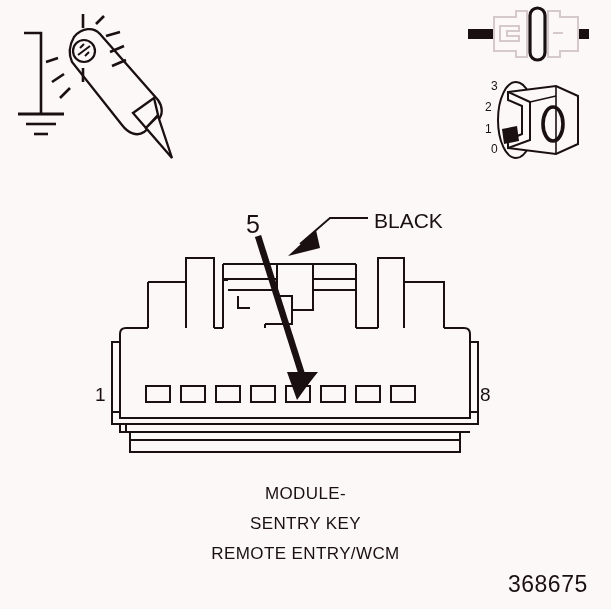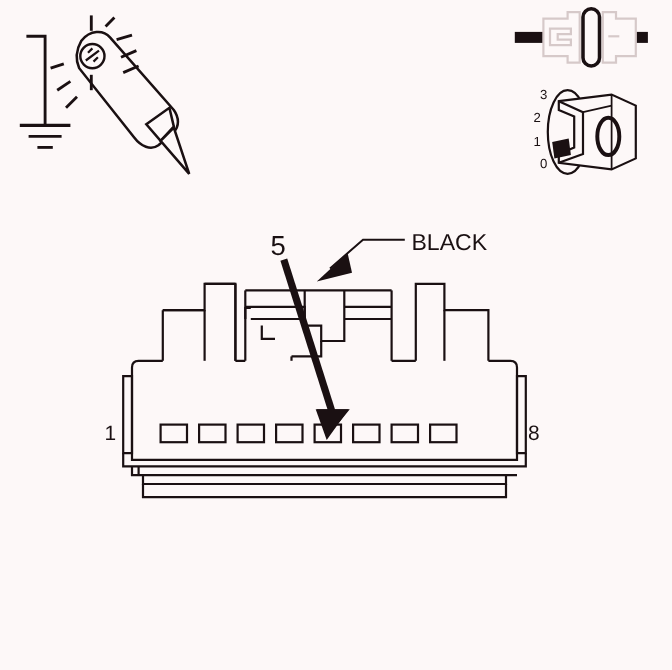--- a/index.html
+++ b/index.html
@@ -216,15 +216,21 @@
 
   <div class="txt" id="label-pin1">1</div>
 
   <div class="txt" id="label-pin8">8</div>
 
   <div class="txt sw-num" id="sw3">3</div>
   <div class="txt sw-num" id="sw2">2</div>
   <div class="txt sw-num" id="sw1">1</div>
   <div class="txt sw-num" id="sw0">0</div>
 
-
+  <div id="caption">
+    <div>MODULE-</div>
+    <div>SENTRY KEY</div>
+    <div>REMOTE ENTRY/WCM</div>
+  </div>
+
+  <div class="txt" id="figure-number">368675</div>
 
 </div>
 
 </body></html>

